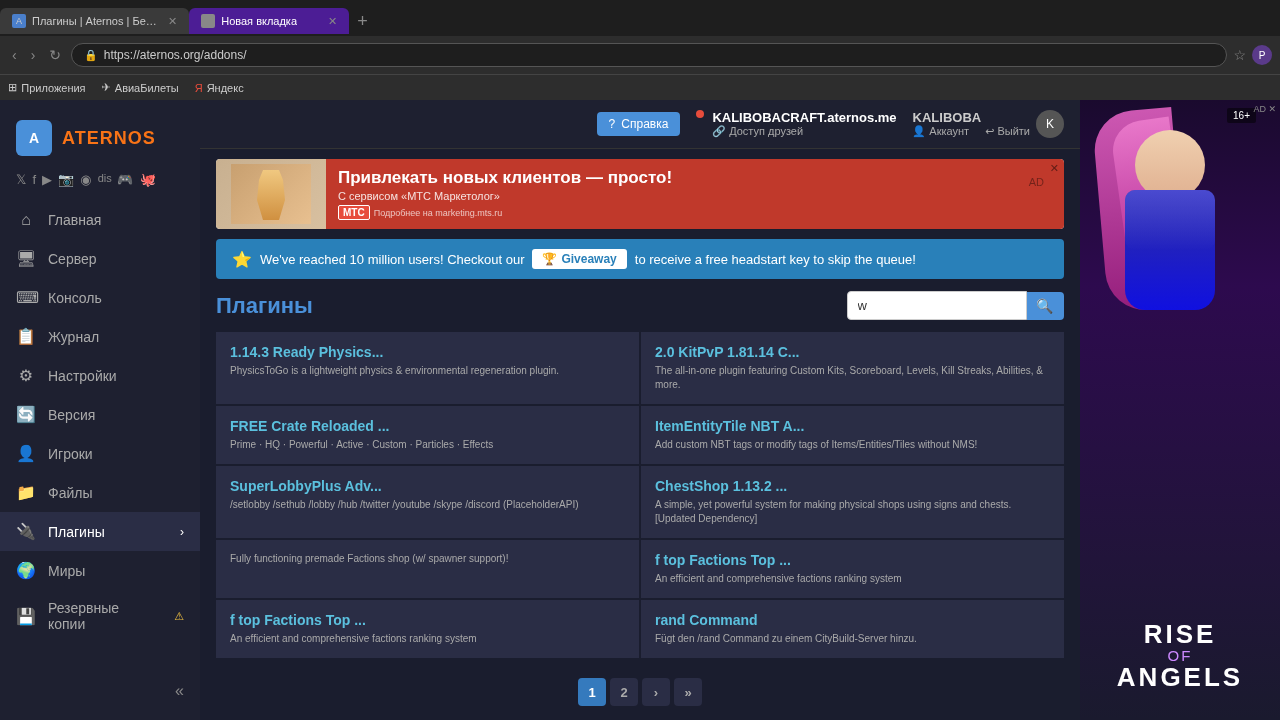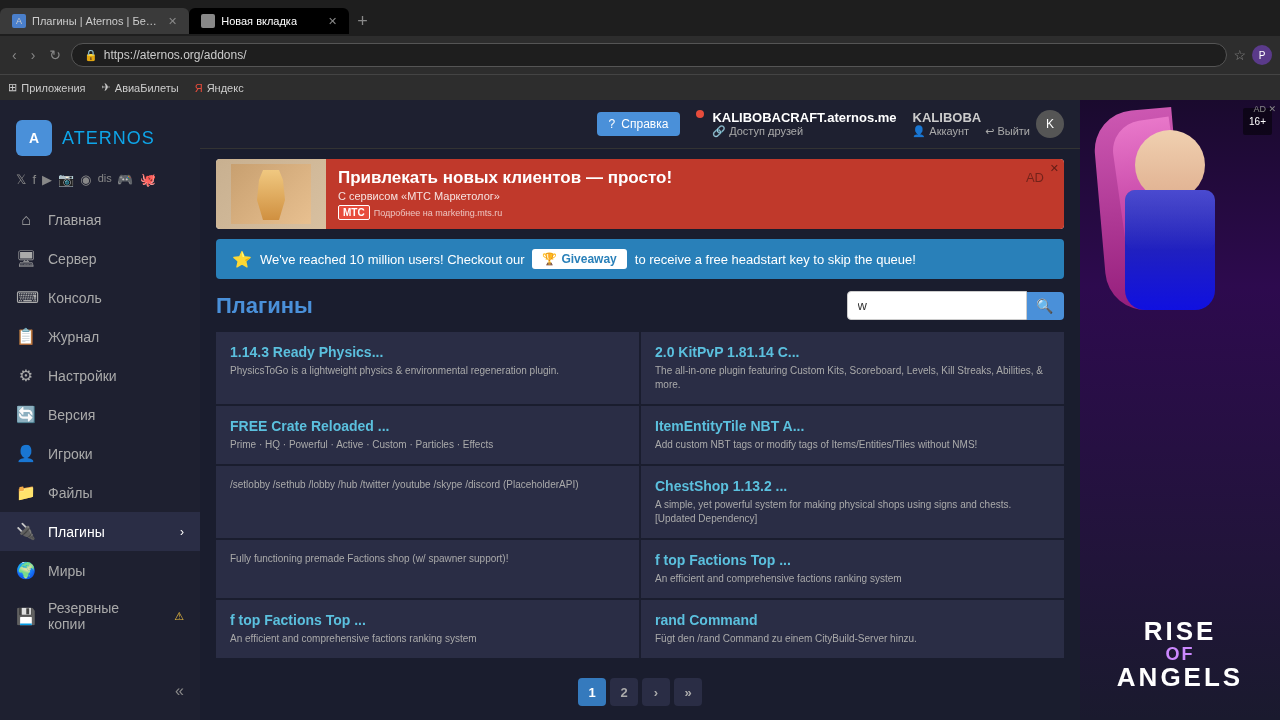--- a/index.html
+++ b/index.html
@@ -23,21 +23,21 @@
     .bookmarks-bar { background: #2d2d2d; padding: 3px 8px; display: flex; gap: 16px; align-items: center; border-top: 1px solid #444; height: 26px; }
     .bookmark-item { font-size: 11px; color: #ccc; cursor: pointer; display: flex; align-items: center; gap: 4px; }
 
     
     .main-container { display: flex; flex: 1; overflow: hidden; }
 
     
     .sidebar { width: 200px; background: #1e2030; flex-shrink: 0; display: flex; flex-direction: column; padding: 10px 0; }
     .sidebar-logo { display: flex; align-items: center; gap: 10px; padding: 10px 16px 16px; }
     .sidebar-logo-icon { width: 36px; height: 36px; background: #4a90d9; border-radius: 6px; display: flex; align-items: center; justify-content: center; font-weight: bold; font-size: 14px; color: #fff; }
-    .sidebar-logo-text { font-size: 18px; font-weight: normal; color: #0ea5e9; letter-spacing: 1px; }
+    .sidebar-logo-text { font-size: 18px; font-weight: bold; color: #f97316; letter-spacing: 1px; }
     .sidebar-social { display: flex; gap: 6px; padding: 0 16px 14px; }
     .social-icon { font-size: 13px; color: #888; cursor: pointer; }
     .sidebar-item { display: flex; align-items: center; gap: 12px; padding: 10px 16px; cursor: pointer; color: #aaa; font-size: 14px; border-radius: 0; transition: background 0.15s; }
     .sidebar-item.active { background: #2a2d45; color: #fff; }
     .sidebar-item .icon { font-size: 16px; width: 20px; text-align: center; }
     .sidebar-item .arrow { margin-left: auto; font-size: 12px; }
     .sidebar-item.warn .warn-icon { color: #f0c040; font-size: 11px; margin-left: 4px; }
     .sidebar-collapse { display: flex; justify-content: flex-end; padding: 10px 16px; margin-top: auto; }
     .collapse-btn { background: none; border: none; color: #888; cursor: pointer; font-size: 16px; }
 
@@ -82,51 +82,51 @@
 
     
     .pagination { display: flex; align-items: center; justify-content: center; gap: 4px; padding: 8px 0 16px; }
     .page-btn { background: #4a90d9; color: #fff; border: none; width: 28px; height: 28px; border-radius: 4px; cursor: pointer; font-size: 13px; font-weight: bold; display: flex; align-items: center; justify-content: center; }
     .page-btn.active { background: #357abd; }
     .page-btn.inactive { background: #2a2d45; color: #aaa; }
 
     
     .right-ad { width: 200px; background: #1a1d2e; flex-shrink: 0; overflow: hidden; }
     .right-ad-content { width: 100%; height: 100%; background: linear-gradient(180deg, #1a0a2e 0%, #2d0a4e 30%, #1a1a2e 100%); display: flex; flex-direction: column; align-items: center; justify-content: flex-end; padding-bottom: 20px; position: relative; }
-    .right-ad-rating { position: absolute; top: 8px; right: 8px; background: rgba(0,0,0,0.5); color: #fff; font-size: 10px; padding: 8px 6px; border-radius: 2px; }
+    .right-ad-rating { position: absolute; top: 8px; right: 24px; background: rgba(0,0,0,0.5); color: #fff; font-size: 10px; padding: 2px 6px; border-radius: 2px; }
     .right-ad-title { text-align: center; color: #fff; z-index: 1; }
     .play-btn { background: #00cc44; color: #fff; border: none; border-radius: 4px; padding: 6px 20px; font-size: 12px; font-weight: bold; cursor: pointer; text-transform: uppercase; }
 
     
     ::-webkit-scrollbar { width: 6px; }
     ::-webkit-scrollbar-track { background: #1a1d2e; }
     ::-webkit-scrollbar-thumb { background: #444; border-radius: 3px; }
 
     .ad-banner-wrapper { background: #eee; margin: 10px 16px; border-radius: 4px; overflow: hidden; display: flex; align-items: stretch; height: 70px; position: relative; }
     .ad-inner-image { width: 110px; background: linear-gradient(135deg, #c8b090 0%, #d8c0a0 100%); flex-shrink: 0; display: flex; align-items: center; justify-content: center; overflow: hidden; }
     .ad-inner-text { background: #c0392b; flex: 1; padding: 8px 12px; display: flex; flex-direction: column; justify-content: center; }
     .ad-inner-title { font-size: 17px; font-weight: bold; color: #fff; }
     .ad-inner-sub { font-size: 11px; color: rgba(255,255,255,0.85); margin-top: 2px; }
-    .ad-corner-label { position: absolute; top: 11px; right: 20px; font-size: 13px; color: rgba(0,0,0,0.4); }
+    .ad-corner-label { position: absolute; top: 17px; right: 20px; font-size: 11px; color: rgba(0,0,0,0.4); }
     .ad-corner-close { position: absolute; top: 3px; right: 5px; background: none; border: none; color: rgba(0,0,0,0.5); font-size: 11px; cursor: pointer; }
     .ad-mts-logo { display: flex; align-items: center; gap: 4px; margin-top: 3px; }
     .mts-badge { background: #e74c3c; color: #fff; font-weight: bold; font-size: 10px; padding: 1px 4px; border-radius: 2px; border: 1px solid #fff; }
     .ad-mts-text { font-size: 9px; color: rgba(255,255,255,0.7); }
   </style>
 </head>
 <body>
 
 <div class="browser-chrome">
   <div class="tab-bar">
     <div class="tab">
       <div class="tab-favicon" style="background:#4a7fcb;font-size:9px;display:flex;align-items:center;justify-content:center;">A</div>
       <span style="font-size:11px;overflow:hidden;white-space:nowrap;text-overflow:ellipsis;max-width:130px;">Плагины | Aternos | Бесплатн...</span>
       <span class="tab-close">✕</span>
     </div>
-    <div class="tab active" style="background:#000000;">
+    <div class="tab active" style="background:#4c1d95;">
       <div class="tab-favicon" style="background:#888;"></div>
       <span style="font-size:11px;overflow:hidden;white-space:nowrap;text-overflow:ellipsis;max-width:100px;">Новая вкладка</span>
       <span class="tab-close">✕</span>
     </div>
     <button class="tab-new">+</button>
   </div>
   <div class="address-bar-row">
     <button class="nav-btn">‹</button>
     <button class="nav-btn">›</button>
     <button class="nav-btn">↻</button>
@@ -311,20 +311,21 @@
             <div class="plugin-card">
               <div class="plugin-name">FREE Crate Reloaded ...</div>
               <div class="plugin-desc">Prime · HQ · Powerful · Active · Custom · Particles · Effects</div>
             </div>
             <div class="plugin-card">
               <div class="plugin-name">ItemEntityTile NBT A...</div>
               <div class="plugin-desc">Add custom NBT tags or modify tags of Items/Entities/Tiles without NMS!</div>
             </div>
 
             <div class="plugin-card">
+              <div class="plugin-name">SuperLobbyPlus Adv...</div>
               <div class="plugin-desc">/setlobby /sethub /lobby /hub /twitter /youtube /skype /discord (PlaceholderAPI)</div>
             </div>
             <div class="plugin-card">
               <div class="plugin-name">ChestShop 1.13.2 ...</div>
               <div class="plugin-desc">A simple, yet powerful system for making physical shops using signs and chests. [Updated Dependency]</div>
             </div>
 
             <div class="plugin-card">
               <div class="plugin-desc">Fully functioning premade Factions shop (w/ spawner support)!</div>
             </div>
@@ -365,21 +366,21 @@
             <div style="position:absolute;top:20px;left:40px;width:60px;height:160px;background:linear-gradient(180deg,#f080d0,#d050b0,#b02090);border-radius:30px 0 10px 30px;transform:rotate(-8deg);opacity:0.8;"></div>
 
             <div style="position:absolute;top:30px;left:55px;width:70px;height:70px;background:linear-gradient(180deg,#f0d0b0,#e0b090);border-radius:50%;"></div>
             <div style="position:absolute;top:90px;left:45px;width:90px;height:120px;background:linear-gradient(180deg,#3030a0,#2020c0,#1010e0);border-radius:10px 10px 20px 20px;"></div>
 
             <div style="position:absolute;top:90px;left:45px;width:90px;height:60px;background:linear-gradient(180deg,rgba(100,100,255,0.5),transparent);border-radius:10px;"></div>
           </div>
         </div>
         <div class="right-ad-title">
           <div style="font-size:26px;font-weight:900;letter-spacing:3px;color:#fff;line-height:1.1;">RISE</div>
-          <div style="font-size:18px;font-weight:700;letter-spacing:2px;color:#cc88ff;line-height:1;">OF</div>
+          <div style="font-size:15px;font-weight:400;letter-spacing:2px;color:#cc88ff;line-height:1;">OF</div>
           <div style="font-size:26px;font-weight:900;letter-spacing:3px;color:#fff;line-height:1.1;margin-bottom:8px;">ANGELS</div>
         </div>
 
         <div style="position:absolute;top:4px;right:4px;font-size:9px;color:#888;">AD ✕</div>
       </div>
     </div>
   </div>
 </div>
 
 </body></html>

